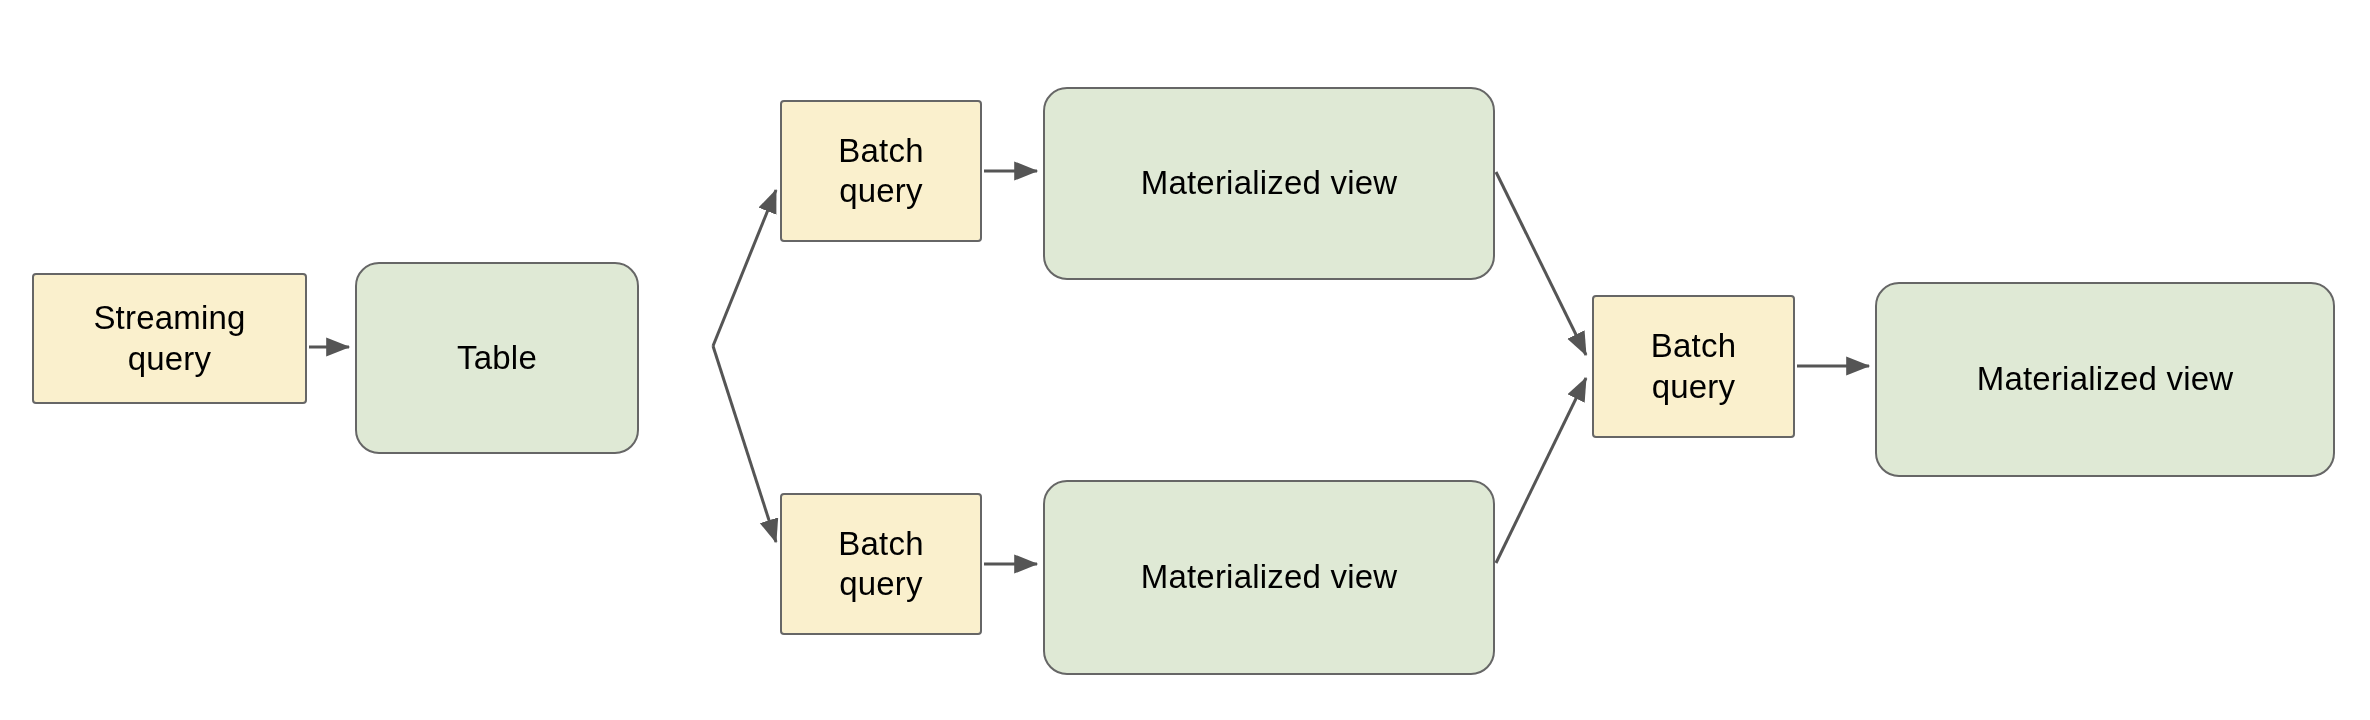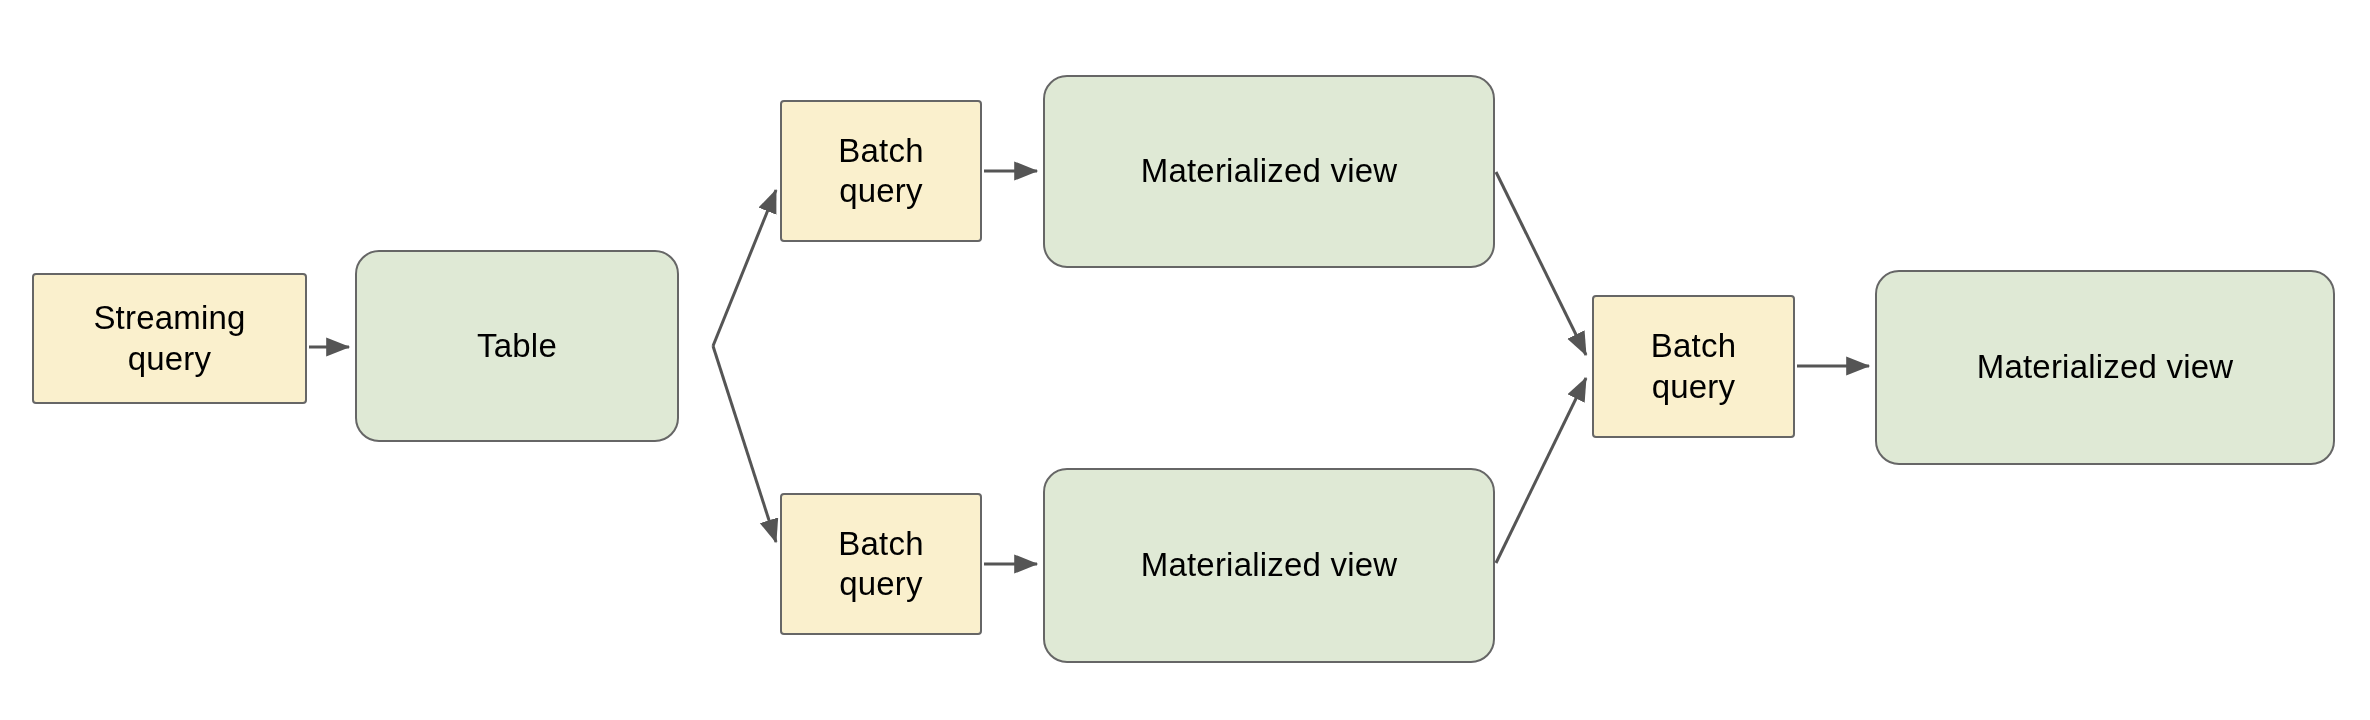--- a/index.html
+++ b/index.html
@@ -42,20 +42,21 @@
     border: 2px solid #666666;
     z-index: 2;
   }
   .node-process {
     background: #faf0cd;
     border-radius: 4px;
   }
   .node-store {
     background: #dfe9d5;
     border-radius: 24px;
+    margin-top: 12px;
   }
   .node-label {
     display: block;
     white-space: pre-line;
     padding: 0 8px;
   }
 </style>
 </head>
 <body>
 
@@ -77,21 +78,21 @@
         <path d="M 1496,563 L 1586,378" fill="none" stroke="#555555" stroke-width="3" marker-end="url(#arrowhead)"></path>
         <path d="M 1797,366 L 1869,366" fill="none" stroke="#555555" stroke-width="3" marker-end="url(#arrowhead)"></path>
       </g>
   </svg>
 
   <div class="node node-process" style="left: 32px; top: 273px; width: 275px; height: 131px;">
     <span class="node-label">Streaming
 query</span>
   </div>
 
-  <div class="node node-store" style="left: 355px; top: 250px; width: 324px; height: 192px;">
+  <div class="node node-store" style="left: 355px; top: 250px; width: 284px; height: 192px;">
     <span class="node-label">Table</span>
   </div>
 
   <div class="node node-process" style="left: 780px; top: 100px; width: 202px; height: 142px;">
     <span class="node-label">Batch
 query</span>
   </div>
 
   <div class="node node-store" style="left: 1043px; top: 75px; width: 452px; height: 193px;">
     <span class="node-label">Materialized view</span>

